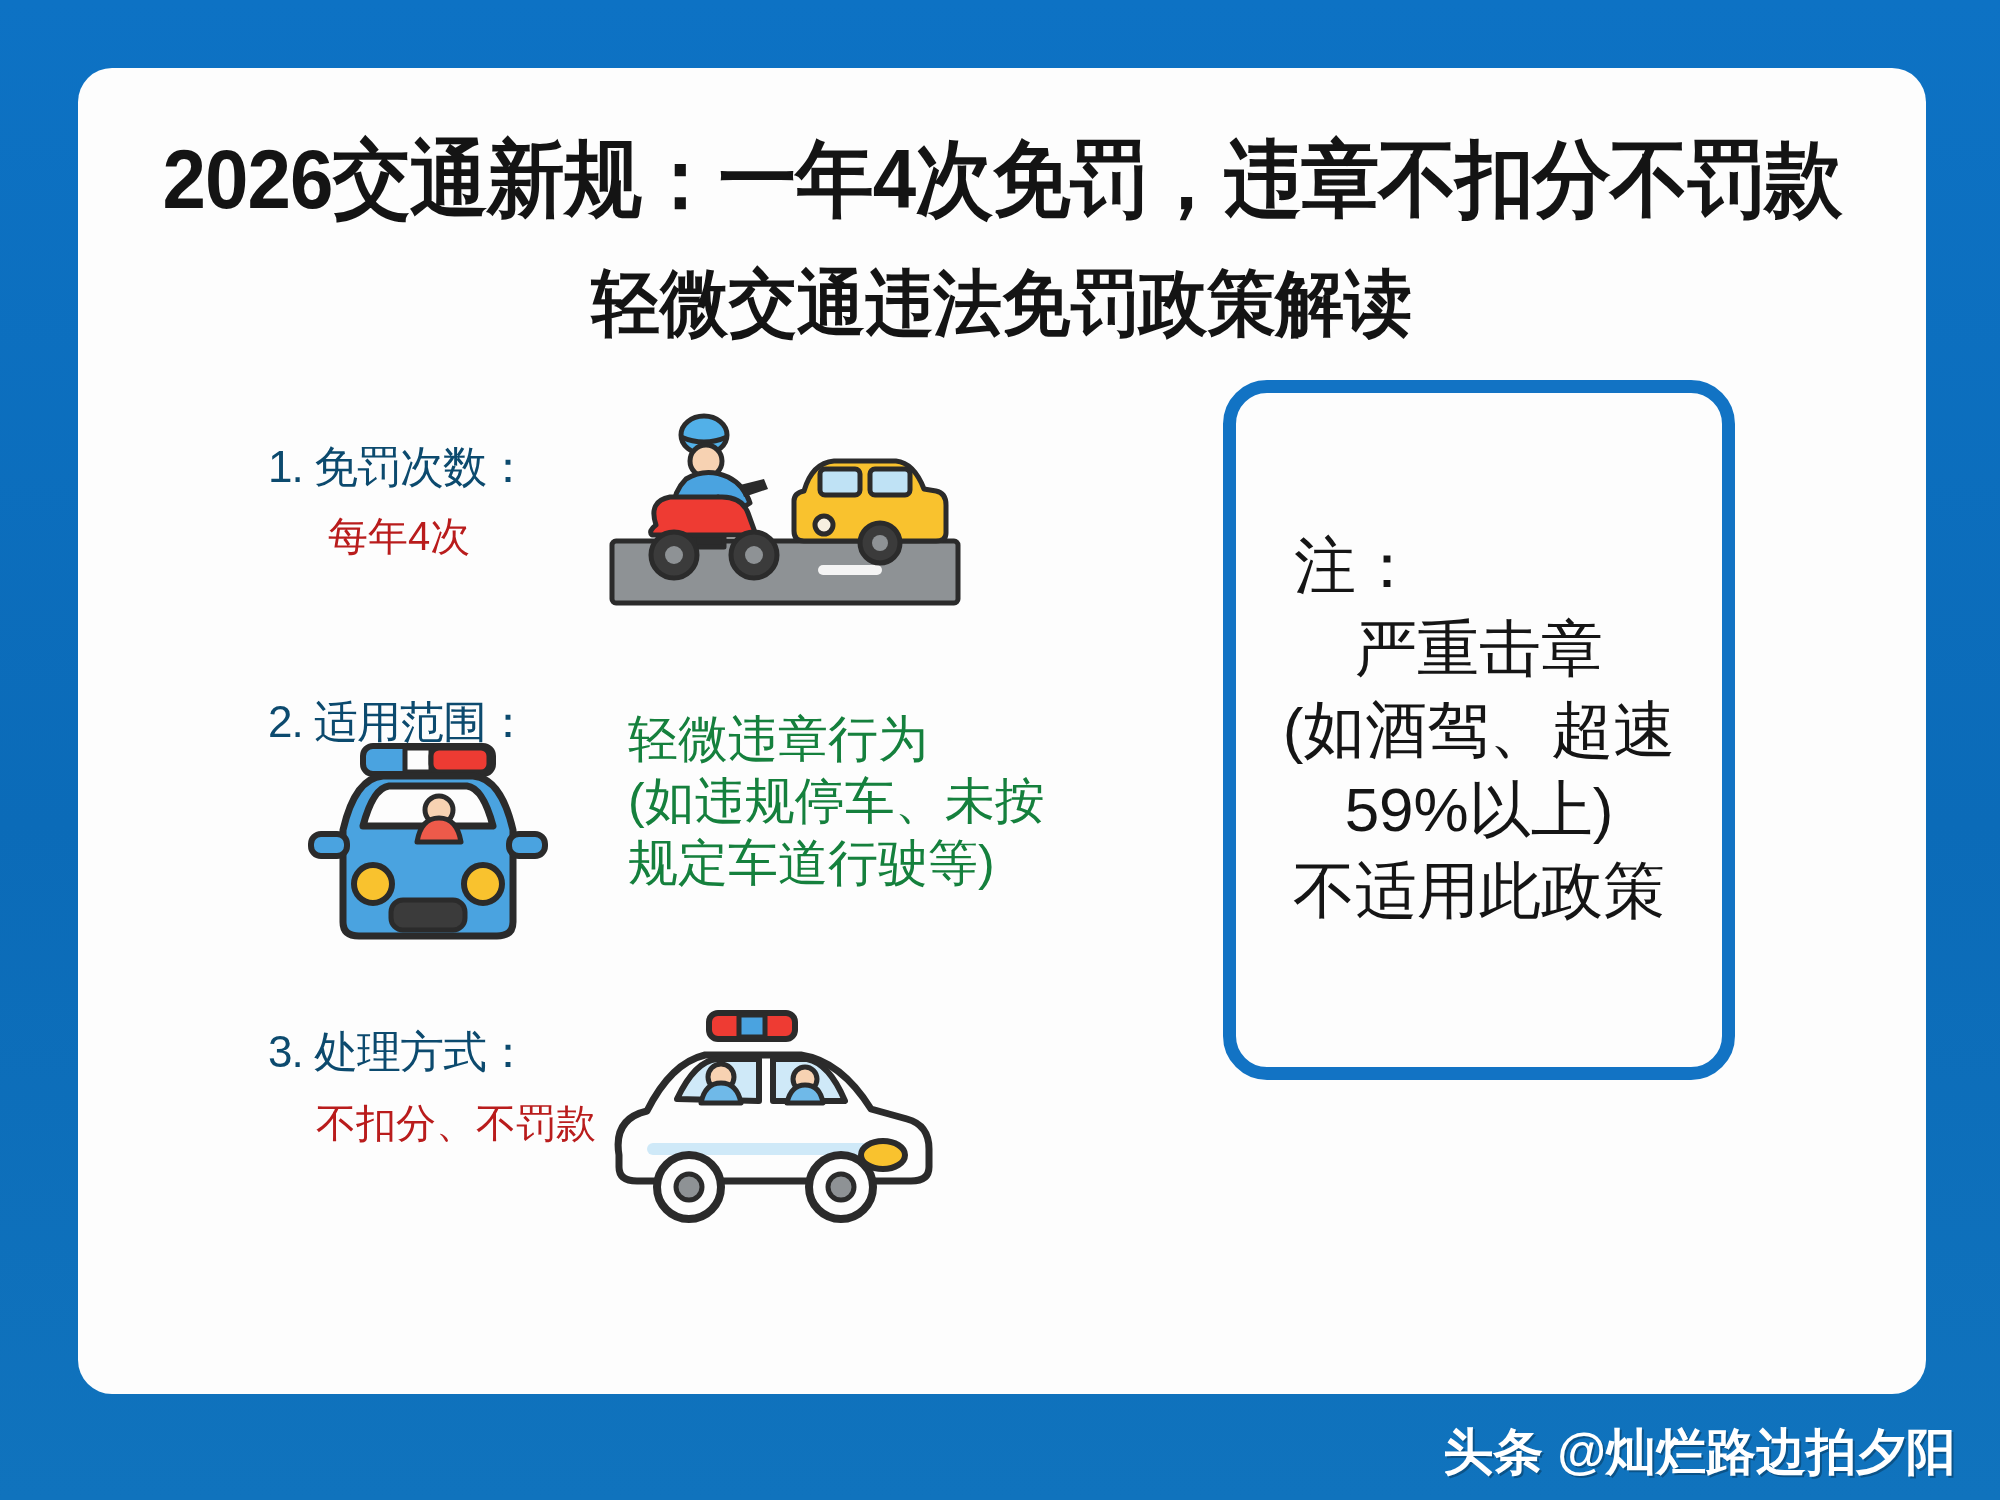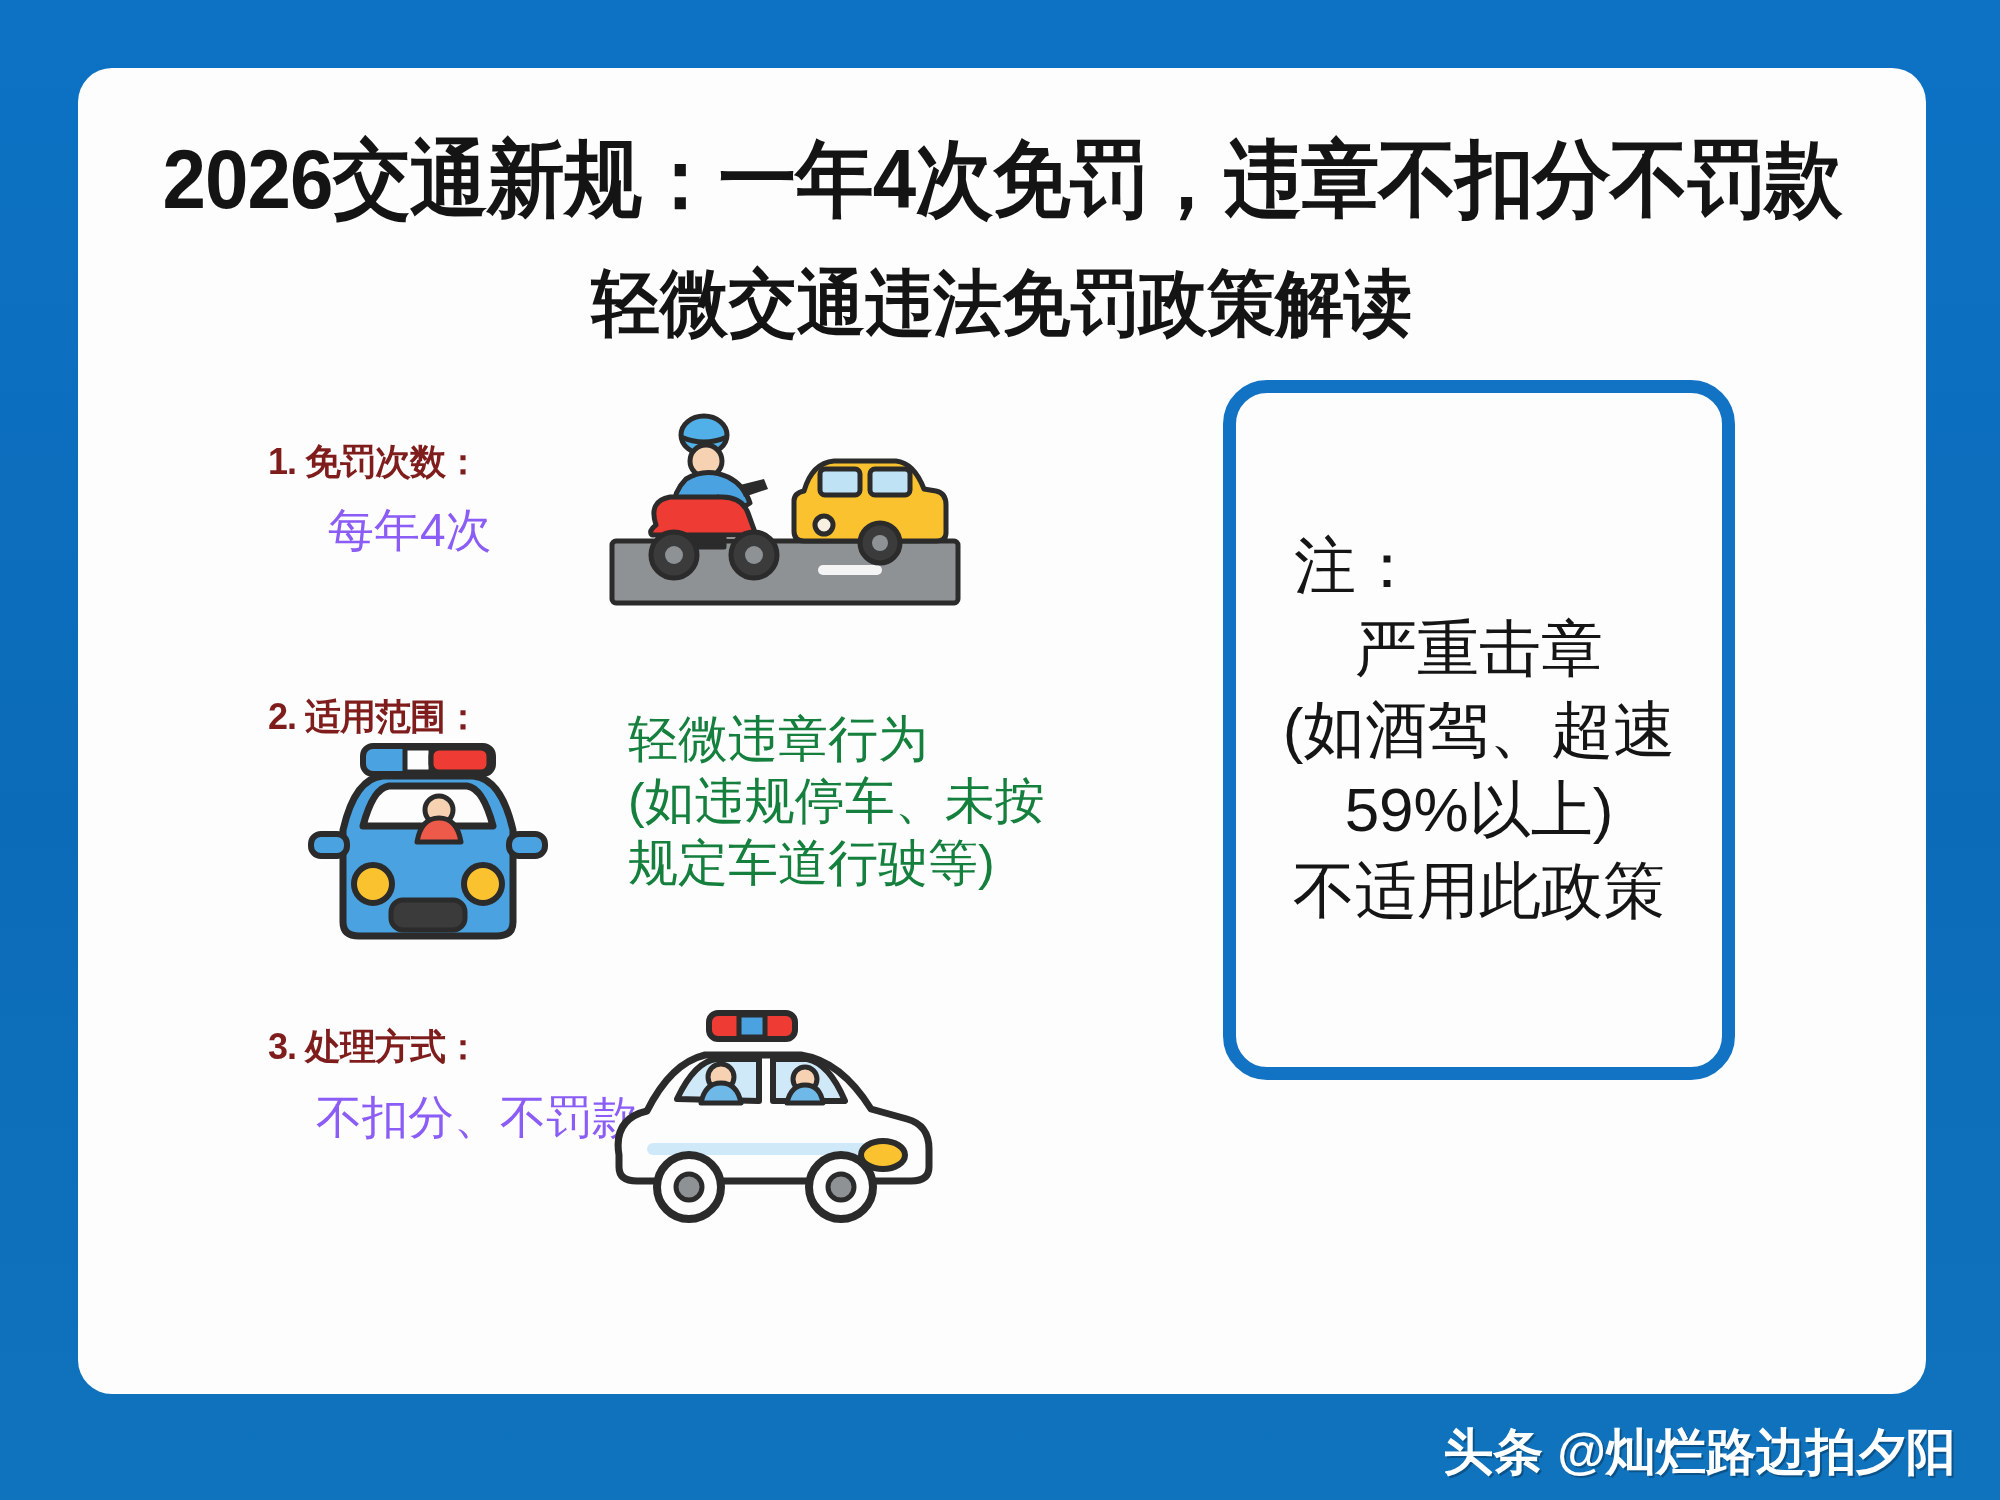--- a/index.html
+++ b/index.html
@@ -67,29 +67,29 @@
     left: 60px;
     top: 320px;
     width: 1080px;
     height: 980px;
   }
 
   .item {
     position: absolute;
   }
   .item-heading {
-    font-size: 36px;
-    font-weight: bold;
-    color: #7f1d1d;
+    font-size: 44px;
+    font-weight: normal;
+    color: #0c4a6e;
     white-space: nowrap;
     letter-spacing: -1px;
   }
   .item-body {
-    font-size: 46px;
-    color: #8b5cf6;
+    font-size: 40px;
+    color: #b91c1c;
     white-space: nowrap;
     line-height: 1.18;
   }
 
   
   #item1 { left: 130px; top: 50px; }
   #item1 .item-body { margin-top: 16px; margin-left: 60px; }
 
   
   #item2 { left: 130px; top: 305px; }

